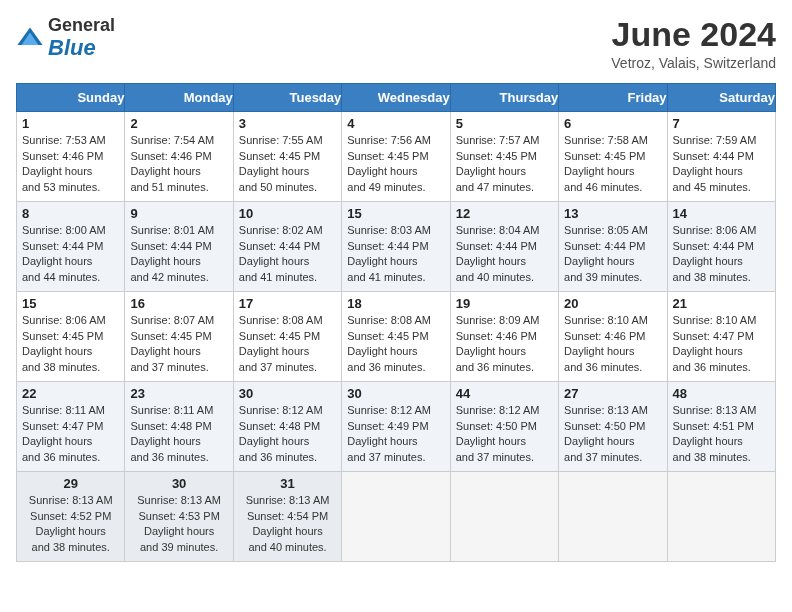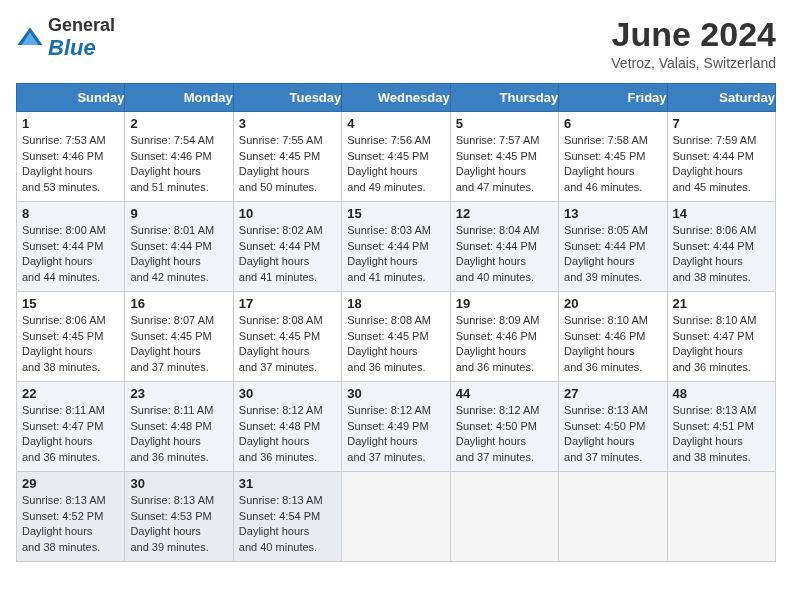--- a/index.html
+++ b/index.html
@@ -72,20 +72,21 @@
       padding: 4px 5px;
       width: calc(100% / 7);
       height: 90px;
       background: #fff;
     }
     .calendar tr:nth-child(even) td {
       background: #f0f4f8;
     }
     .calendar tr:last-child td {
       background: #e8ecf0;
+      text-align: center;
     }
     .day-number {
       font-size: 13px;
       font-weight: bold;
       color: #222;
       display: block;
       margin-bottom: 2px;
     }
     .cell-info {
       color: #333;

